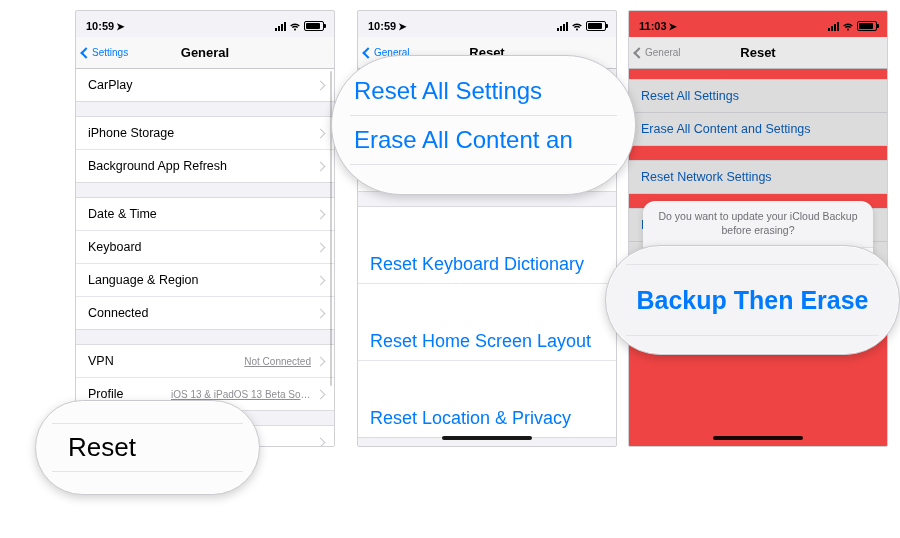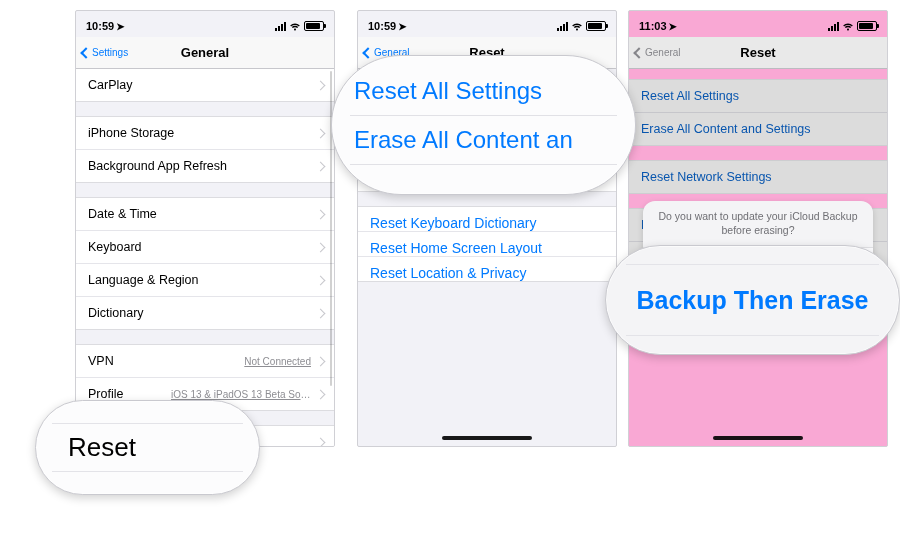--- a/index.html
+++ b/index.html
@@ -25,21 +25,21 @@
     top: 10px;
     background: #f2f2f7;
     border: 1px solid #d0d0d5;
     border-radius: 2px;
     overflow: hidden;
     font-size: 12px;
     color: #000;
   }
   .phone.p1 { left: 75px; background:#f2f2f7; }
   .phone.p2 { left: 357px; background:#f2f2f7; }
-  .phone.p3 { left: 628px; background:#f9a8d4; }
+  .phone.p3 { left: 628px; background:#ef4444; }
 
   
   .status-bar {
     display: flex;
     justify-content: space-between;
     align-items: center;
     padding: 4px 10px 0 10px;
     height: 26px;
     font-size: 11px;
     font-weight: 600;
@@ -84,21 +84,21 @@
     padding: 9px 10px 9px 12px;
     border-bottom:1px solid #e5e5ea;
     font-size:12.5px;
     background:#fff;
   }
   .row:last-child { border-bottom:none; }
   .row .label {}
   .row .detail { color:#8e8e93; font-size:10px; max-width:140px; white-space:nowrap; overflow:hidden; text-overflow:ellipsis;text-decoration:underline;}
   .row .chev-right { width:7px; height:7px; border-top:1.5px solid #c7c7cc; border-right:1.5px solid #c7c7cc; transform:rotate(45deg); flex:0 0 auto; margin-left:6px;}
   .row.blue .label { color:#007aff; }
-  .row.compact { padding:8px 10px 0 12px; font-size:14px;}
+  .row.compact { padding:8px 10px 8px 12px; font-size:18px;margin-top:39px;}
   .row .right { display:flex; align-items:center; }
 
   .phone.p3 .group, .phone.p3 .row { filter: brightness(0.93); }
   .phone.p3 .row.blue .label { color:#0a63c9; }
 
   
   .home-ind { position:absolute; bottom:6px; left:50%; transform:translateX(-50%); width:90px; height:4px; border-radius:3px; background:#000; opacity:.9;}
 
   
   .scroll-hint { position:absolute; right:2px; top:60px; bottom:60px; width:2px; background:rgba(0,0,0,.18); border-radius:2px;}
@@ -221,21 +221,21 @@
             <span class="chev-right"></span>
           </span>
         </div>
       <div class="row">
           <span class="label">Language &amp; Region</span>
           <span class="right">
             <span class="chev-right"></span>
           </span>
         </div>
       <div class="row">
-          <span class="label">Dictionary</span>
+          <span class="label">Connected</span>
           <span class="right">
             <span class="chev-right"></span>
           </span>
         </div>
     </div>
 
     <div class="group">
       <div class="row">
         <span class="label">VPN</span>
         <span class="right">

